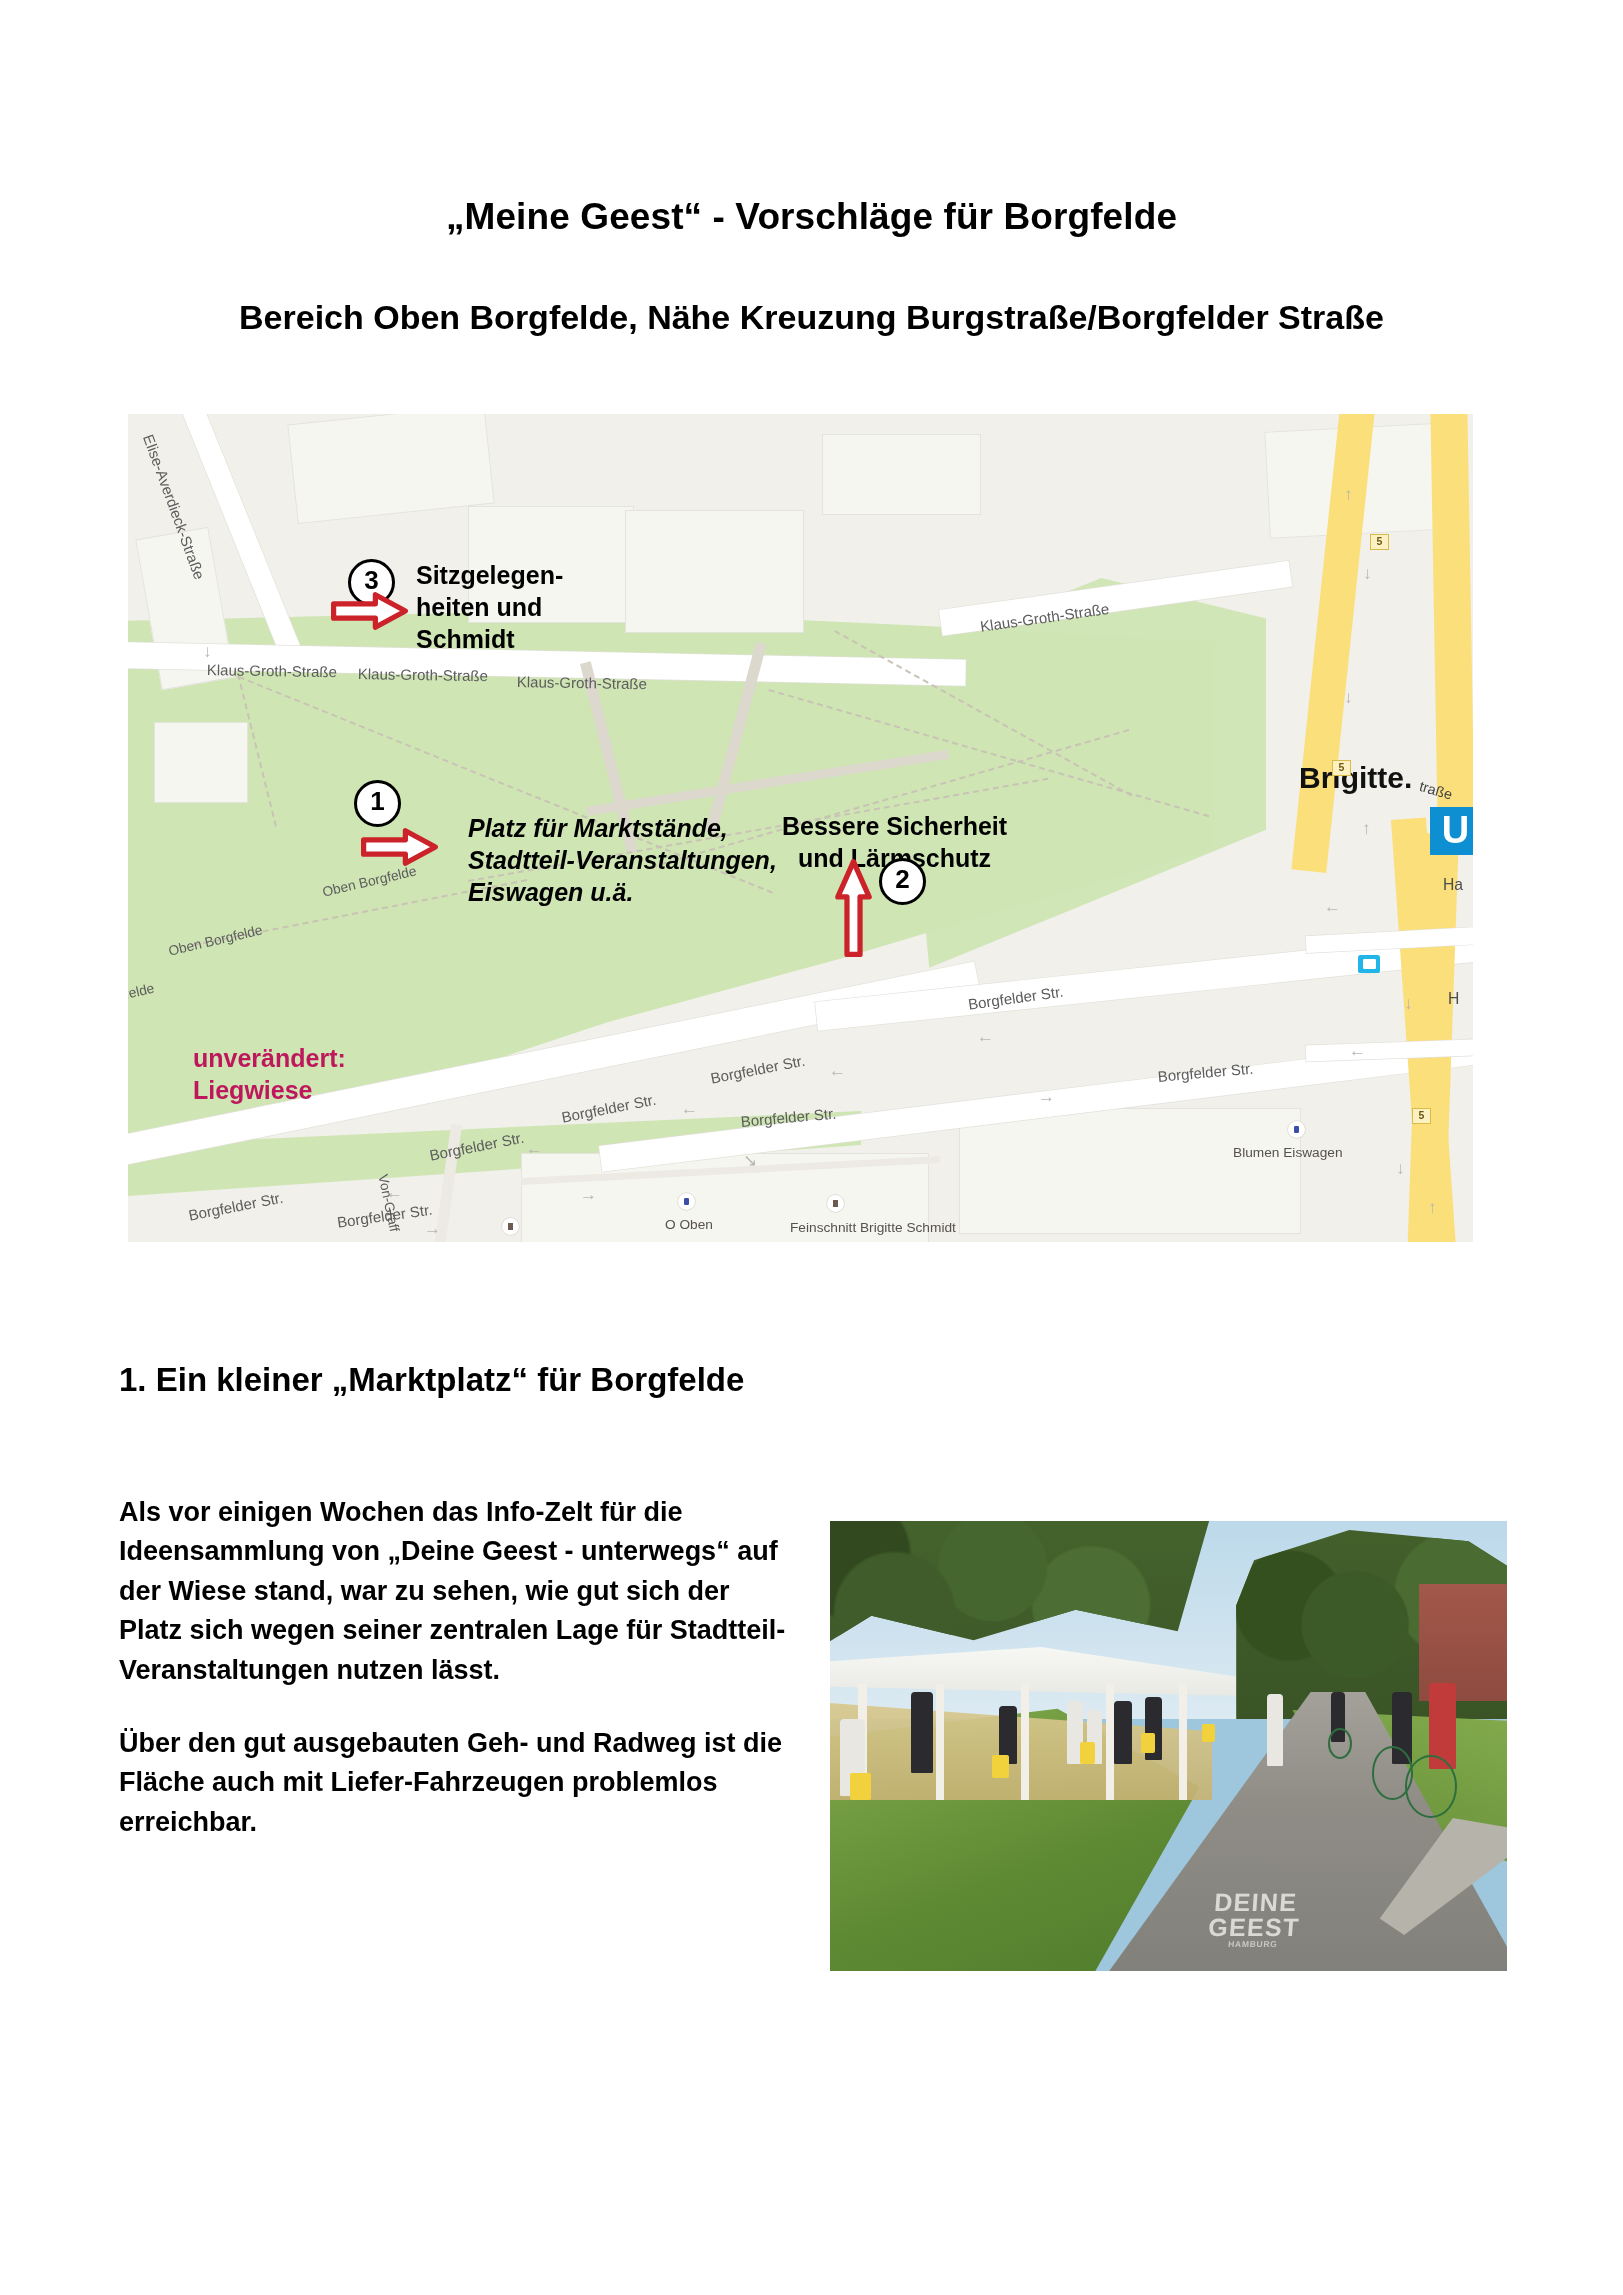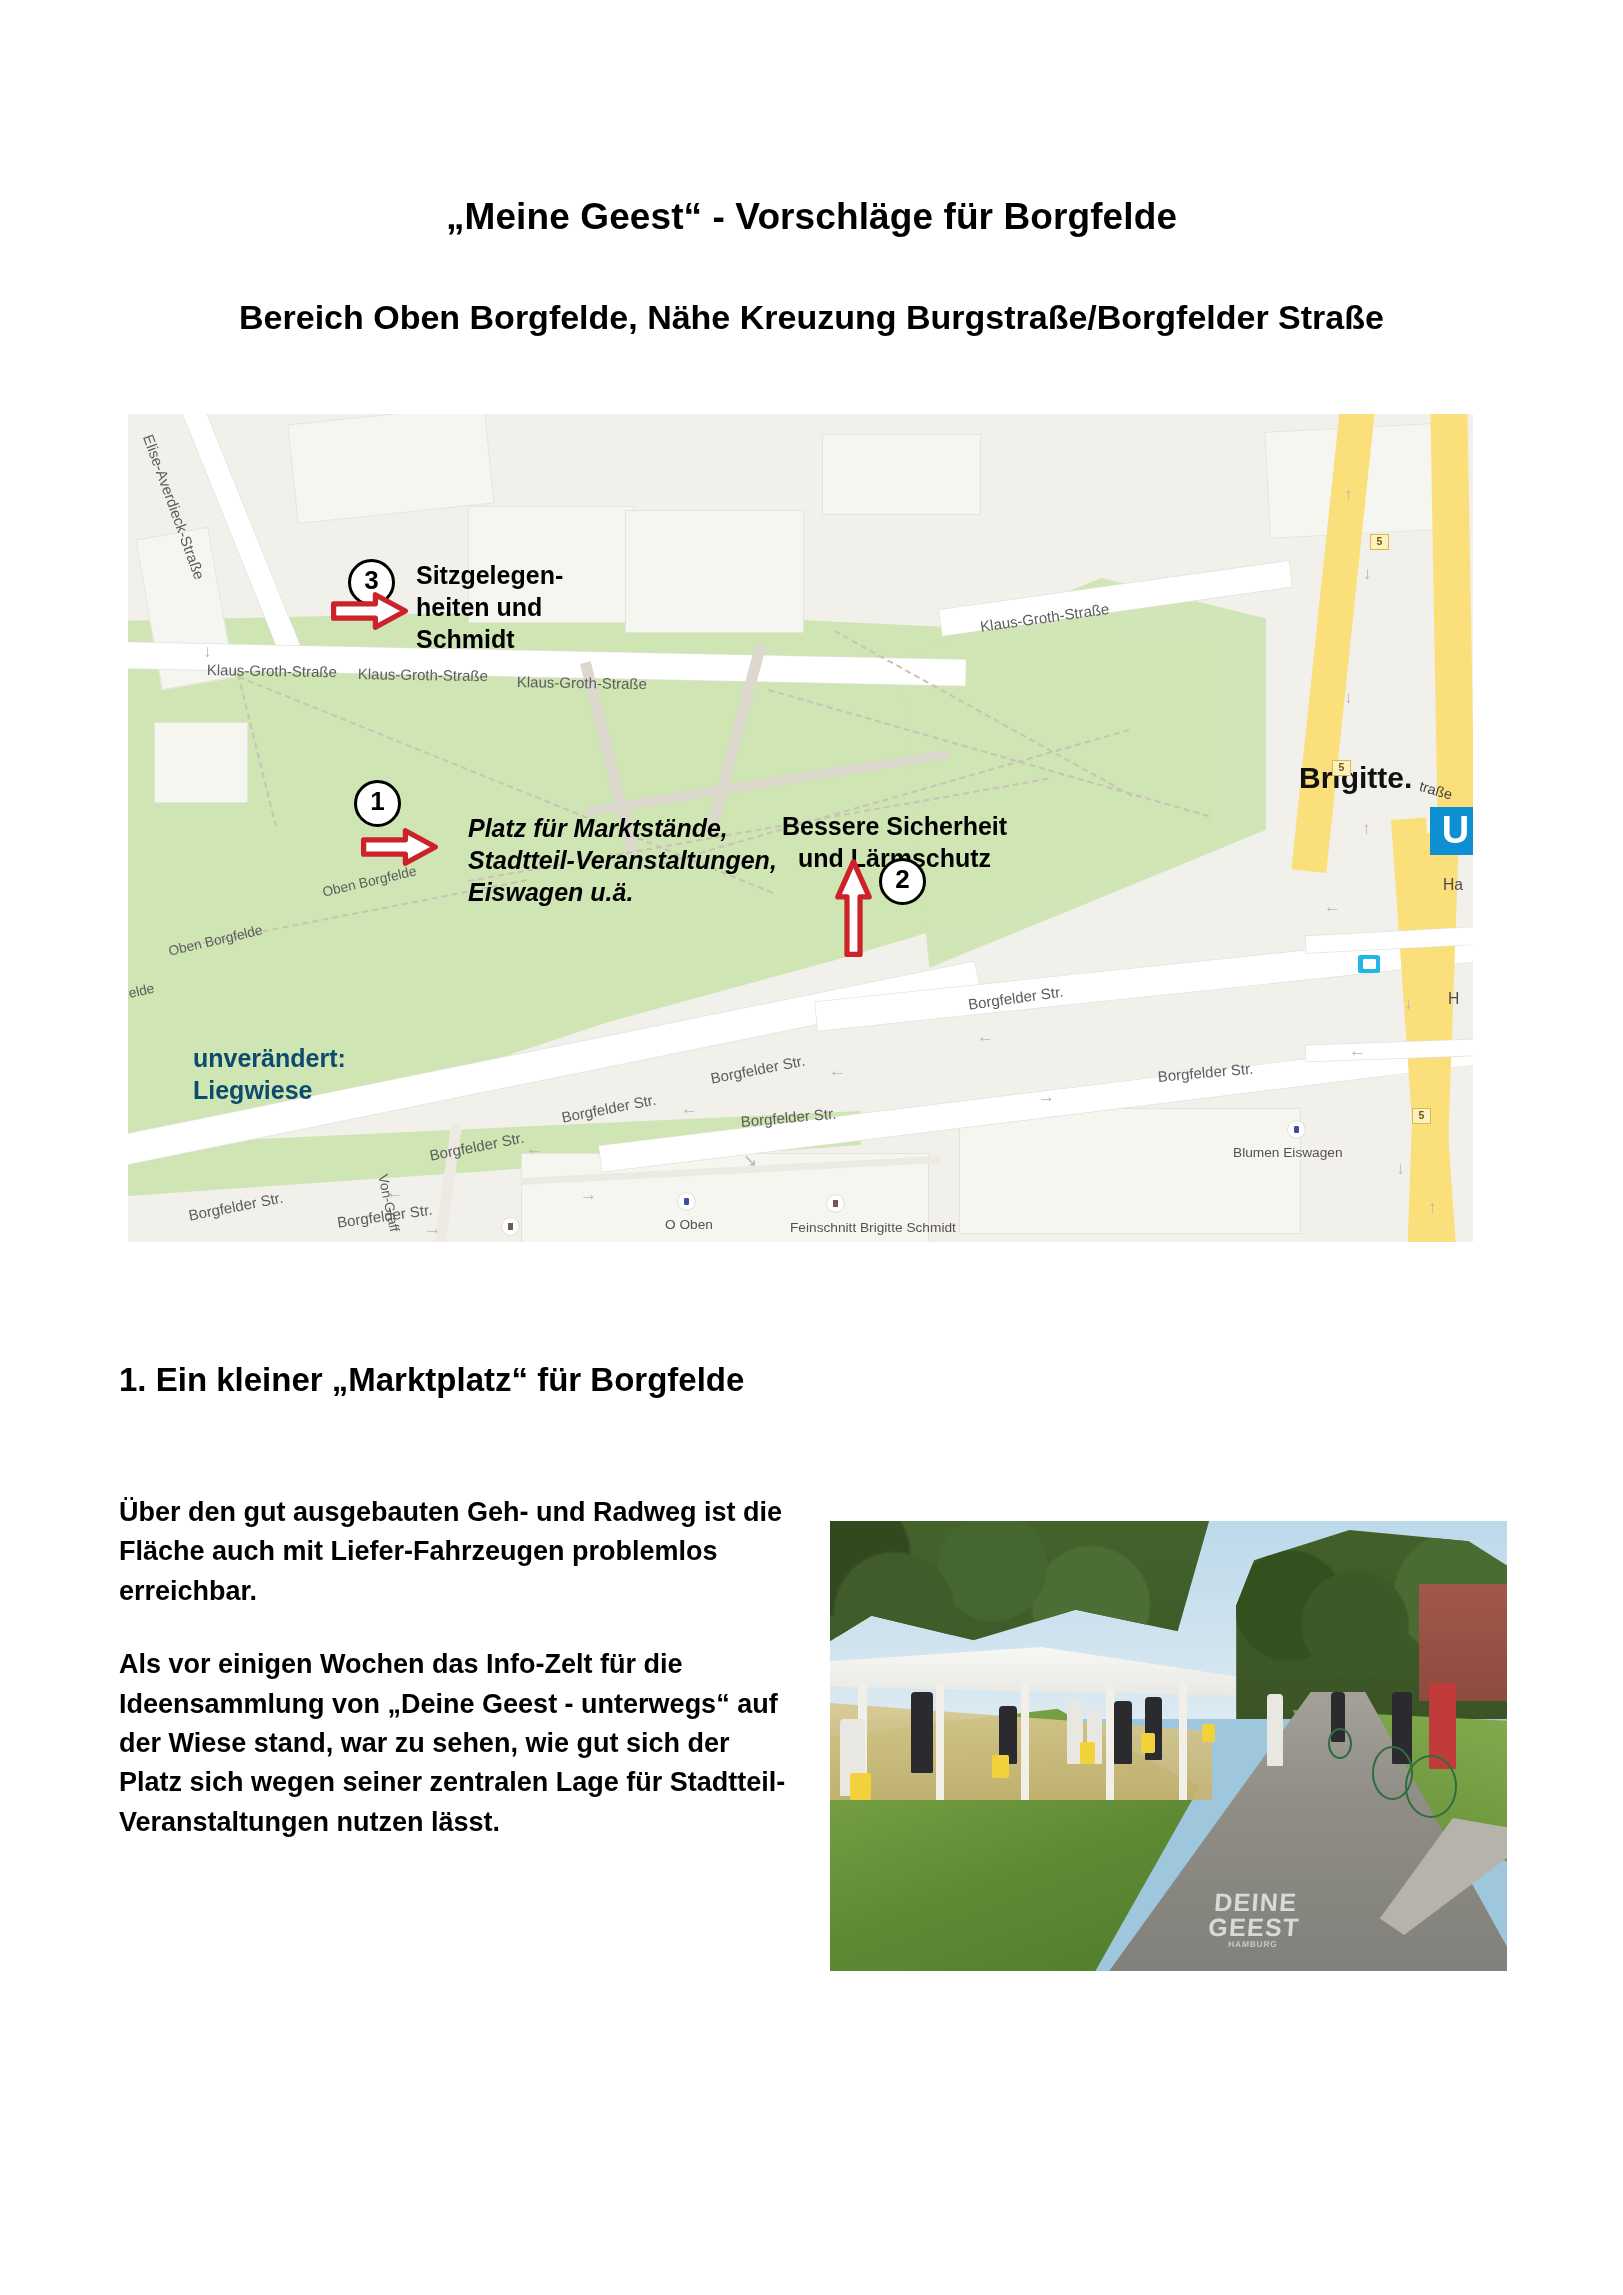--- a/index.html
+++ b/index.html
@@ -248,21 +248,21 @@
     font-size: 25px;
     font-weight: bold;
     color: #000000;
     line-height: 1.28;
     white-space: pre-line;
   }
   .anno-green {
     position: absolute;
     font-size: 25px;
     font-weight: bold;
-    color: #0c4a6e;
+    color: #be185d;
     line-height: 1.28;
     white-space: pre-line;
   }
   
   .arrow-right {
     position: absolute;
     width: 77px;
     height: 38px;
   }
   .arrow-up {
@@ -561,22 +561,22 @@
 
   </div>
 </div>
 
 <div class="section-heading">
   <span class="num">1.</span>
   <span class="underlined">Ein kleiner „Marktplatz“ für Borgfelde</span>
 </div>
 
 <div class="body-col">
+  <p class="body-par">Als vor einigen Wochen das Info-Zelt für die Ideensammlung von „Deine Geest - unterwegs“ auf der Wiese stand, war zu sehen, wie gut sich der Platz sich wegen seiner zentralen Lage für Stadtteil-Veranstaltungen nutzen lässt.</p>
   <p class="body-par">Über den gut ausgebauten Geh- und Radweg ist die Fläche auch mit Liefer-Fahrzeugen problemlos erreichbar.</p>
-  <p class="body-par">Als vor einigen Wochen das Info-Zelt für die Ideensammlung von „Deine Geest - unterwegs“ auf der Wiese stand, war zu sehen, wie gut sich der Platz sich wegen seiner zentralen Lage für Stadtteil-Veranstaltungen nutzen lässt.</p>
 </div>
 
 <div class="photo">
   <div class="ph-sky"></div>
   <div class="ph-trees-l"></div>
   <div class="ph-trees-r"></div>
   <div class="ph-building"></div>
 
   <div class="ph-grass-l"></div>
   <div class="ph-grass-r"></div>

